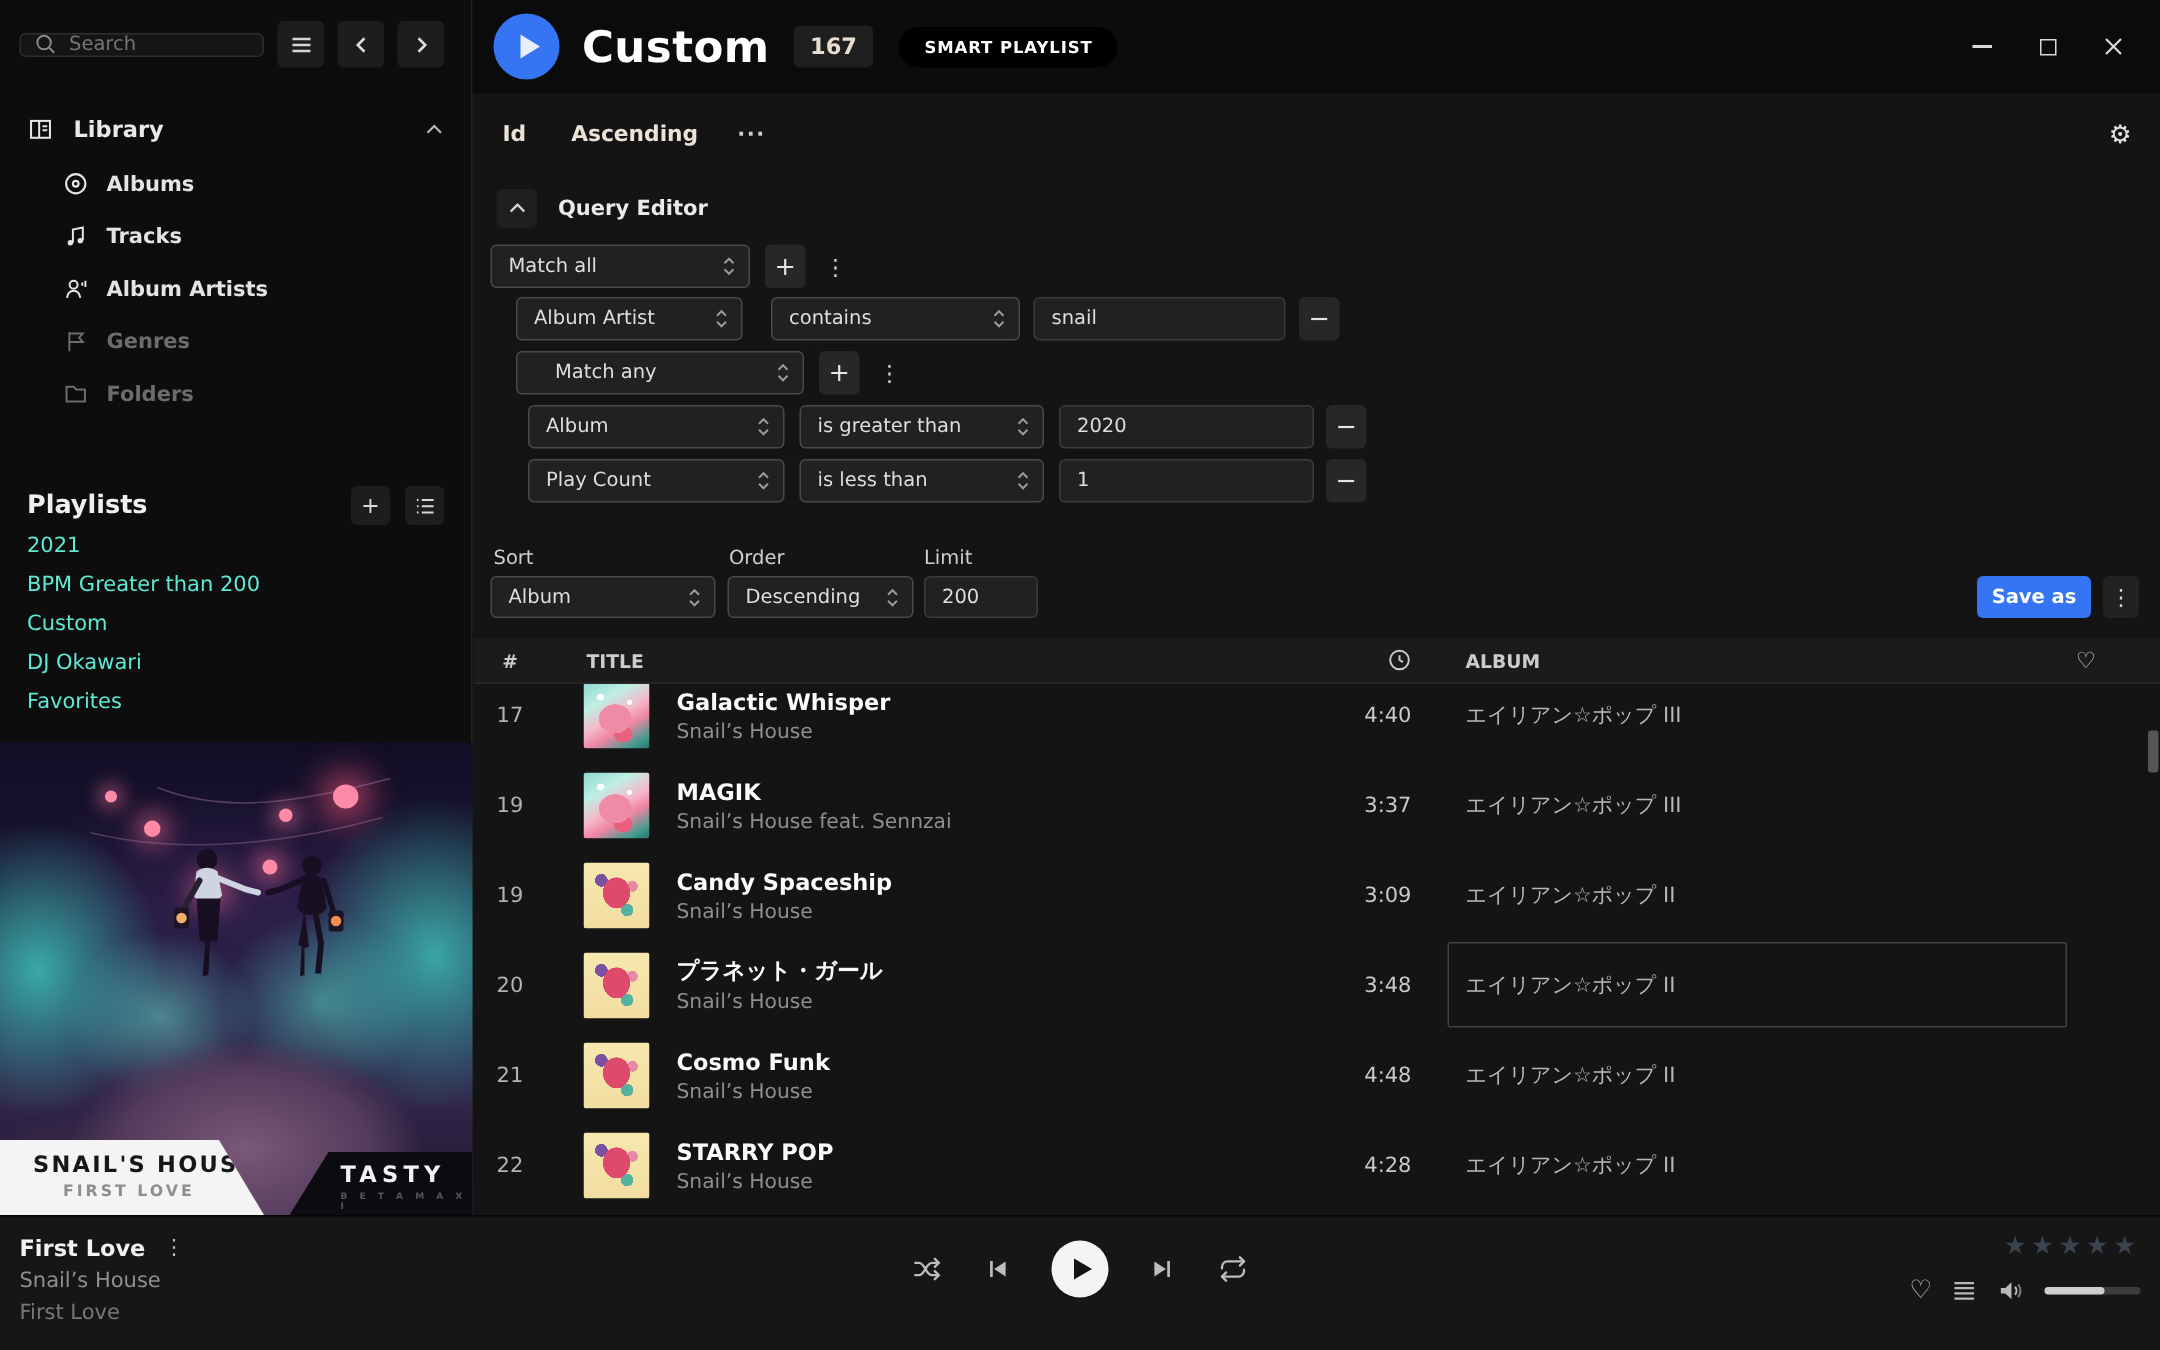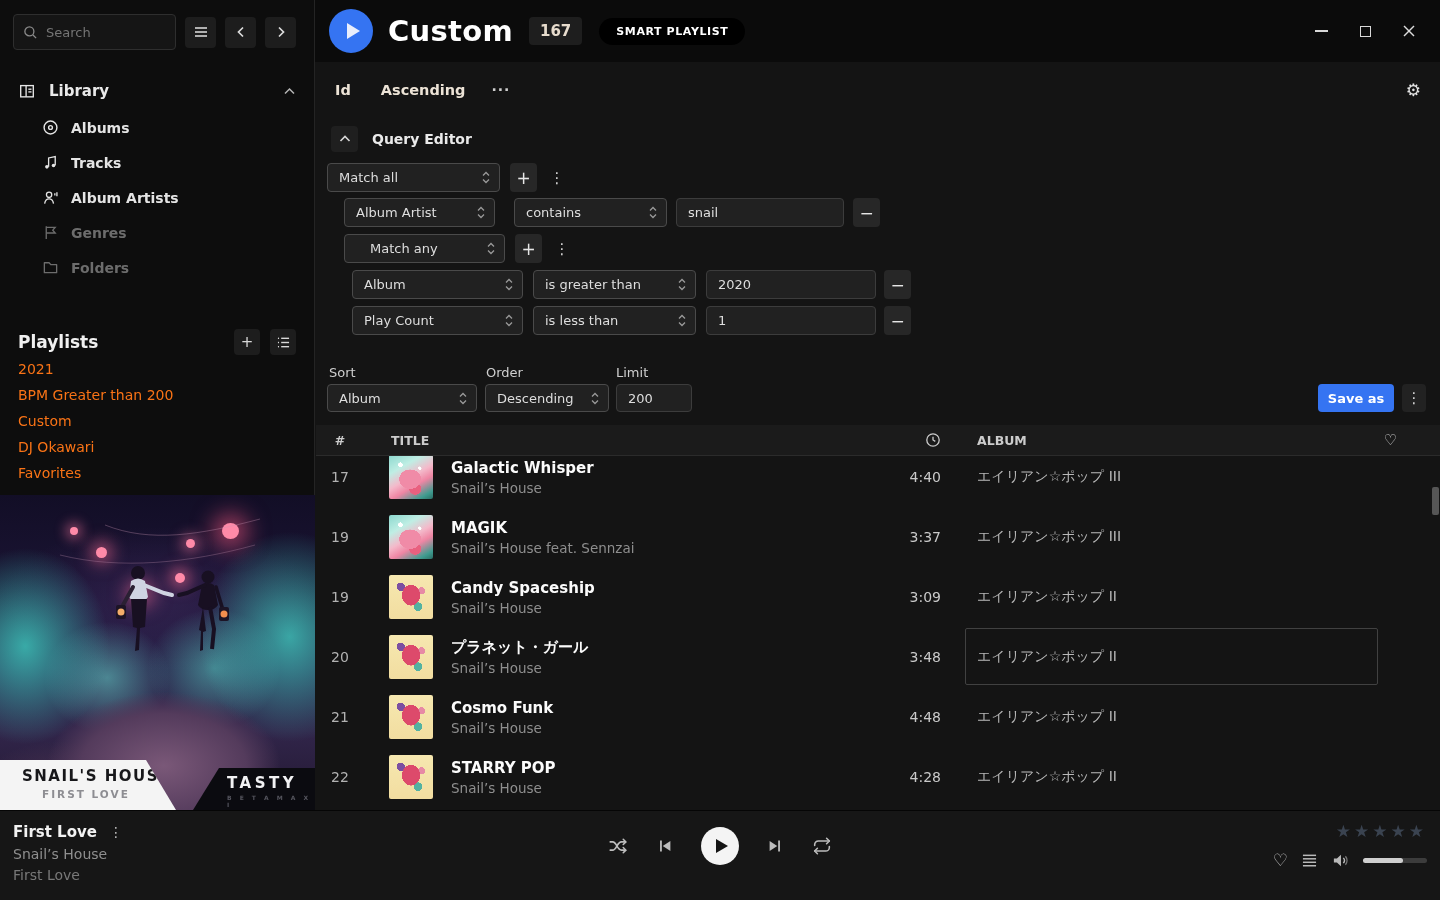--- a/index.html
+++ b/index.html
@@ -3,33 +3,33 @@
 <meta charset="utf-8">
 <style>
   * { margin:0; padding:0; box-sizing:border-box; }
   html,body { width:1440px; height:900px; background:#000; }
   body { font-family:"DejaVu Sans", "Liberation Sans", sans-serif; overflow:hidden; }
   .app { position:relative; width:1440px; height:900px; background:#141414; overflow:hidden; }
 
   
   .side { position:absolute; left:0; top:0; width:315px; height:810px; background:#0d0d0d; border-right:1px solid #242424; }
   .side-top { display:flex; align-items:center; gap:9px; padding:14px 13px 10px 13px; }
-  .search { width:163px; height:36px; background:#151515; border:1px solid #2e2e2e; border-radius:4px; display:flex; align-items:center; gap:8px; padding:0 9px; }
+  .search { width:163px; height:16px; background:#151515; border:1px solid #2e2e2e; border-radius:4px; display:flex; align-items:center; gap:8px; padding:0 9px; }
   .search input { background:transparent; border:none; outline:none; color:#9a9a9a; font-size:13px; width:110px; font-family:inherit; }
   .sq-btn { width:31px; height:31px; background:#1d1d1d; border-radius:4px; display:flex; align-items:center; justify-content:center; flex:none; }
   .nav { padding:12px 0 0 0; }
   .nav-item { height:38px; display:flex; align-items:center; gap:13px; padding:0 18px; color:#e9e9e9; font-weight:700; font-size:15px; }
   .nav-sub { height:35px; display:flex; align-items:center; gap:12px; padding:0 18px 0 42px; color:#e4e4e4; font-weight:700; font-size:14px; }
   .nav-sub.dim { color:#6c6c6c; }
   .spacer { margin-left:auto; }
   .pl { padding:0 18px; margin-top:44px; }
   .pl-head { display:flex; align-items:center; }
   .pl-title { color:#f0f0f0; font-size:17px; font-weight:800; }
   .pl-btn { width:26px; height:26px; background:#1d1d1d; border-radius:4px; display:flex; align-items:center; justify-content:center; color:#d8d8d8; font-size:15px; }
-  .pl-item { color:#f97316; font-size:14px; height:25px; display:flex; align-items:center; margin-top:1px; }
+  .pl-item { color:#5eead4; font-size:14px; height:25px; display:flex; align-items:center; margin-top:1px; }
   .pl-item:first-of-type { margin-top:9px; }
 
   
   .art { position:absolute; left:0; top:495px; width:315px; height:315px; overflow:hidden;
     background:
       radial-gradient(150px 95px at 52% 86%, #7a5878 0%, #543b5c 55%, rgba(40,28,55,0) 78%),
       radial-gradient(110px 70px at 18% 95%, #4e3655 0%, rgba(40,28,55,0) 75%),
       radial-gradient(120px 140px at 8% 48%, rgba(62,205,192,.8), rgba(62,205,192,0) 70%),
       radial-gradient(130px 150px at 92% 45%, rgba(66,212,198,.75), rgba(66,212,198,0) 70%),
       radial-gradient(90px 80px at 34% 58%, rgba(110,235,220,.5), rgba(110,235,220,0) 70%),
@@ -397,39 +397,39 @@
         <span>Album Artist</span>
         <span class="stp">
             <svg width="8" height="13" viewBox="0 0 8 13">
               <g fill="none" stroke="#9a9a9a" stroke-width="1.3">
                 <polyline points="1,4.5 4,1.5 7,4.5"></polyline>
                 <polyline points="1,8.5 4,11.5 7,8.5"></polyline>
               </g>
             </svg>
           </span>
       </div>
-      <div class="sel" style="width:153px; margin-left:19px;">
+      <div class="sel" style="width:166px; margin-left:19px;">
         <span>contains</span>
         <span class="stp">
             <svg width="8" height="13" viewBox="0 0 8 13">
               <g fill="none" stroke="#9a9a9a" stroke-width="1.3">
                 <polyline points="1,4.5 4,1.5 7,4.5"></polyline>
                 <polyline points="1,8.5 4,11.5 7,8.5"></polyline>
               </g>
             </svg>
           </span>
       </div>
       <input class="inp" style="width: 168px; margin-left: 9px;" value="snail">
       <div class="act" style="margin-left:9px;">
           <span>−</span>
         </div>
     </div>
 
     <div class="qrow" style="left:28px; top:172px; gap:10px;">
-      <div class="sel" style="width:161px;padding-left:25px;">
+      <div class="sel" style="width:192px;padding-left:25px;">
         <span>Match any</span>
         <span class="stp">
             <svg width="8" height="13" viewBox="0 0 8 13">
               <g fill="none" stroke="#9a9a9a" stroke-width="1.3">
                 <polyline points="1,4.5 4,1.5 7,4.5"></polyline>
                 <polyline points="1,8.5 4,11.5 7,8.5"></polyline>
               </g>
             </svg>
           </span>
       </div>

